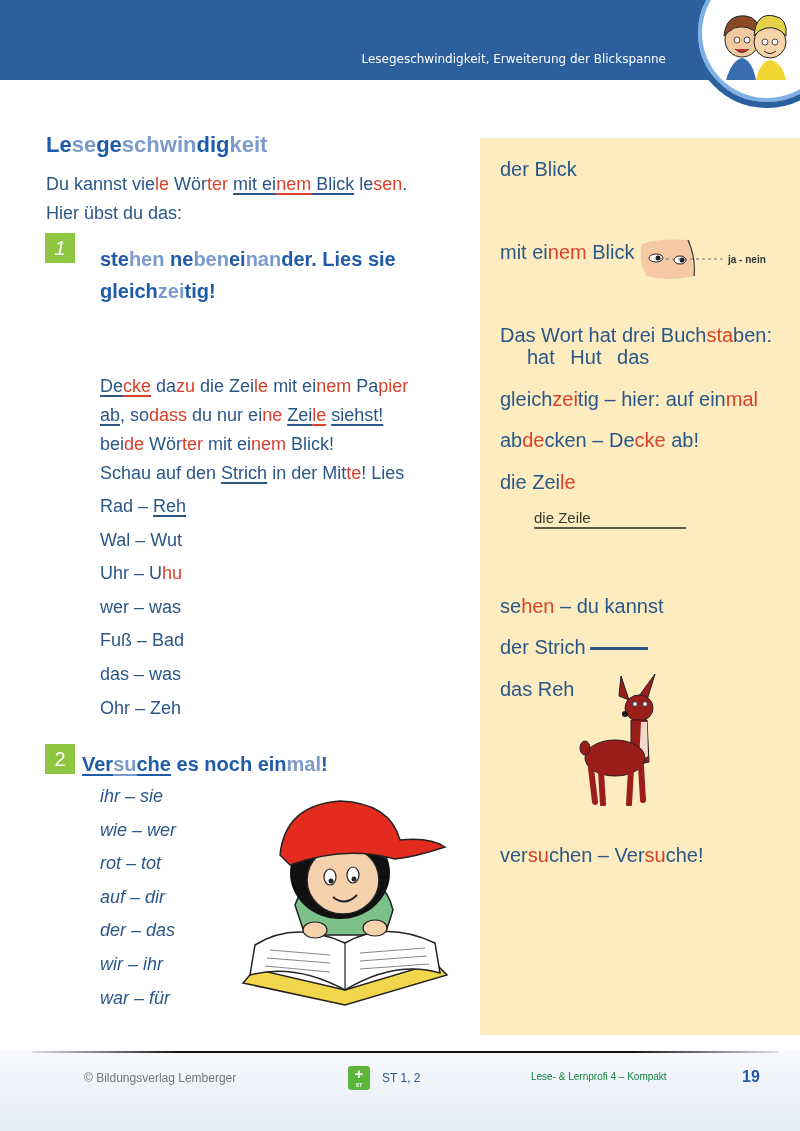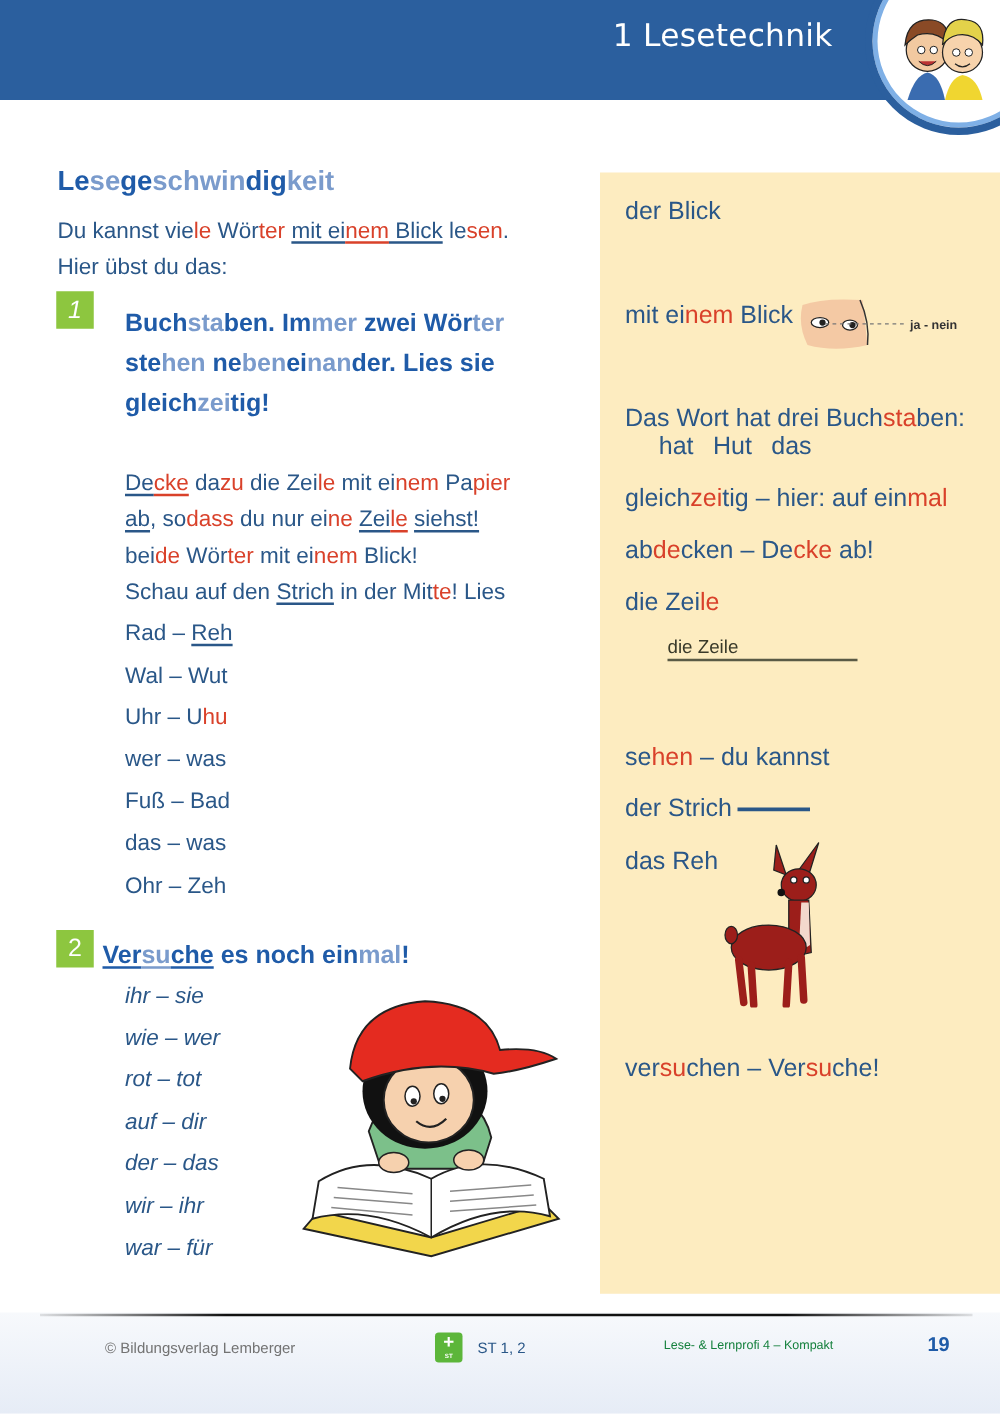--- a/index.html
+++ b/index.html
@@ -55,21 +55,21 @@
   .st-icon { position: absolute; left: 348px; top: 1066px; width: 22px; height: 24px; background: #5cb63a; border-radius: 3px; color: #fff; font-size: 15px; font-weight: bold; text-align: center; line-height: 16px; }
   .st-icon small { display: block; font-size: 5px; line-height: 6px; }
   .st-label { position: absolute; left: 382px; top: 1071px; font-size: 12px; color: #2a5788; }
   .book-title { position: absolute; left: 531px; top: 1071px; font-size: 10px; color: #15803d; }
   .page-num { position: absolute; left: 742px; top: 1068px; font-size: 16px; font-weight: bold; color: #1f5ba8; }
 </style>
 </head>
 <body>
 
 <div class="header">
-  <div class="header-title">1 Lesetechnik</div>
+  <div class="header-sub">Lesegeschwindigkeit, Erweiterung der Blickspanne</div>
 </div>
 <div class="mascot-ring"></div>
 <svg class="mascot" viewBox="0 0 84 74">
   <circle cx="30" cy="34" r="17" fill="#f2c9a0" stroke="#222" stroke-width="1"></circle>
   <path d="M12 30 Q14 8 34 10 Q48 12 46 28 Q36 18 22 22 Q16 26 12 30Z" fill="#8a4a26" stroke="#222" stroke-width="1"></path>
   <circle cx="58" cy="36" r="16" fill="#f7d3ac" stroke="#222" stroke-width="1"></circle>
   <path d="M42 30 Q44 6 62 10 Q76 12 74 30 Q66 20 54 22 Q46 24 42 30Z" fill="#e3d24a" stroke="#222" stroke-width="1"></path>
   <circle cx="25" cy="34" r="3" fill="#fff" stroke="#222" stroke-width="0.8"></circle>
   <circle cx="35" cy="34" r="3" fill="#fff" stroke="#222" stroke-width="0.8"></circle>
   <circle cx="53" cy="36" r="3" fill="#fff" stroke="#222" stroke-width="0.8"></circle>
@@ -83,21 +83,20 @@
 <div class="section-title">
   <span>Le</span><span class="l">se</span><span>ge</span><span class="l">schwin</span><span>dig</span><span class="l">keit</span>
 </div>
 <div class="intro">
   <div><span>Du kannst vie</span><span class="hl">le</span><span> Wör</span><span class="hl">ter</span><span> </span><span class="u">mit ei</span><span class="u hl">nem</span><span class="u"> Blick</span><span> le</span><span class="hl">sen</span><span>.</span></div>
   <div>Hier übst du das:</div>
 </div>
 
 <div class="task-num task1-num">1</div>
 <div class="task1-text">
-  <div><span>Buch</span><span class="l">sta</span><span>ben. Im</span><span class="l">mer</span><span> zwei Wör</span><span class="l">ter</span></div>
   <div><span>ste</span><span class="l">hen</span><span> ne</span><span class="l">ben</span><span>ei</span><span class="l">nan</span><span>der. Lies sie</span></div>
   <div><span>gleich</span><span class="l">zei</span><span>tig!</span></div>
 </div>
 <div class="task1-body">
   <div><span class="u">De</span><span class="u hl">cke</span><span> da</span><span class="hl">zu</span><span> die Zei</span><span class="hl">le</span><span> mit ei</span><span class="hl">nem</span><span> Pa</span><span class="hl">pier</span></div>
   <div><span class="u">ab</span><span>, so</span><span class="hl">dass</span><span> du nur ei</span><span class="hl">ne</span><span> </span><span class="u">Zei</span><span class="u hl">le</span><span> </span><span class="u">siehst!</span></div>
   <div><span>bei</span><span class="hl">de</span><span> Wör</span><span class="hl">ter</span><span> mit ei</span><span class="hl">nem</span><span> Blick!</span></div>
   <div><span>Schau auf den </span><span class="u">Strich</span><span> in der Mit</span><span class="hl">te</span><span>! Lies</span></div>
 </div>
 <div class="pairs pairs1">

